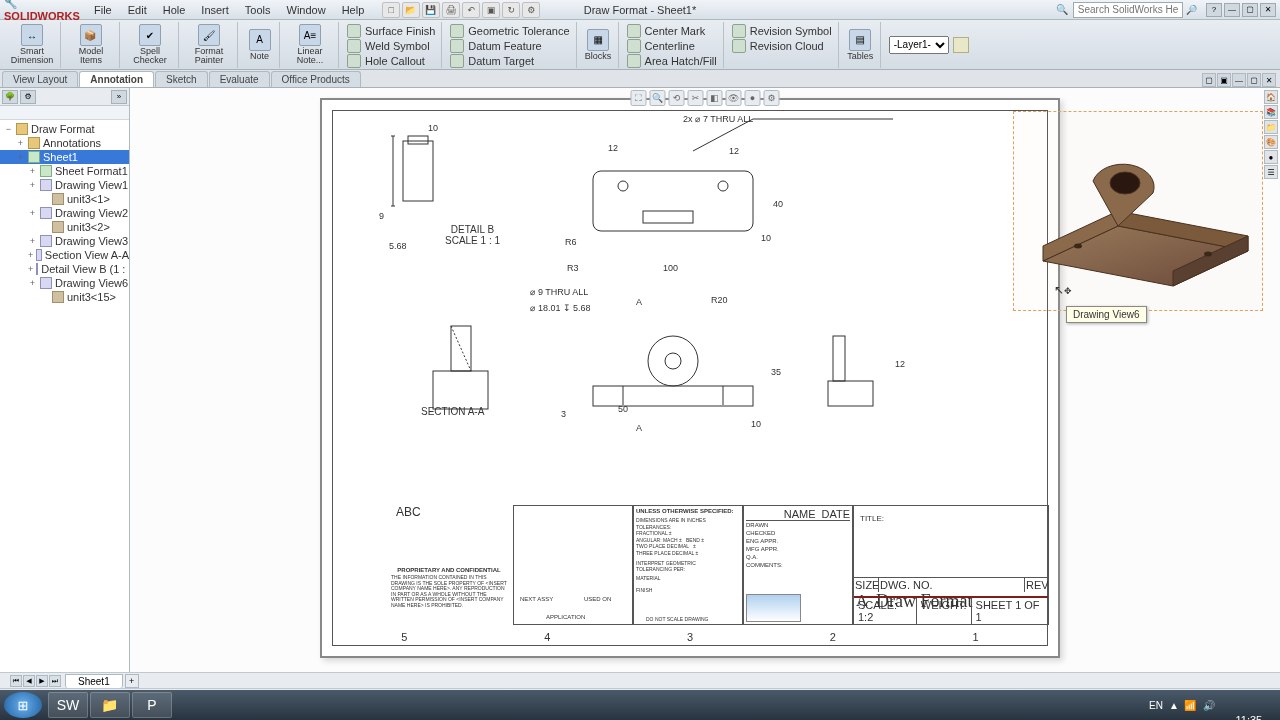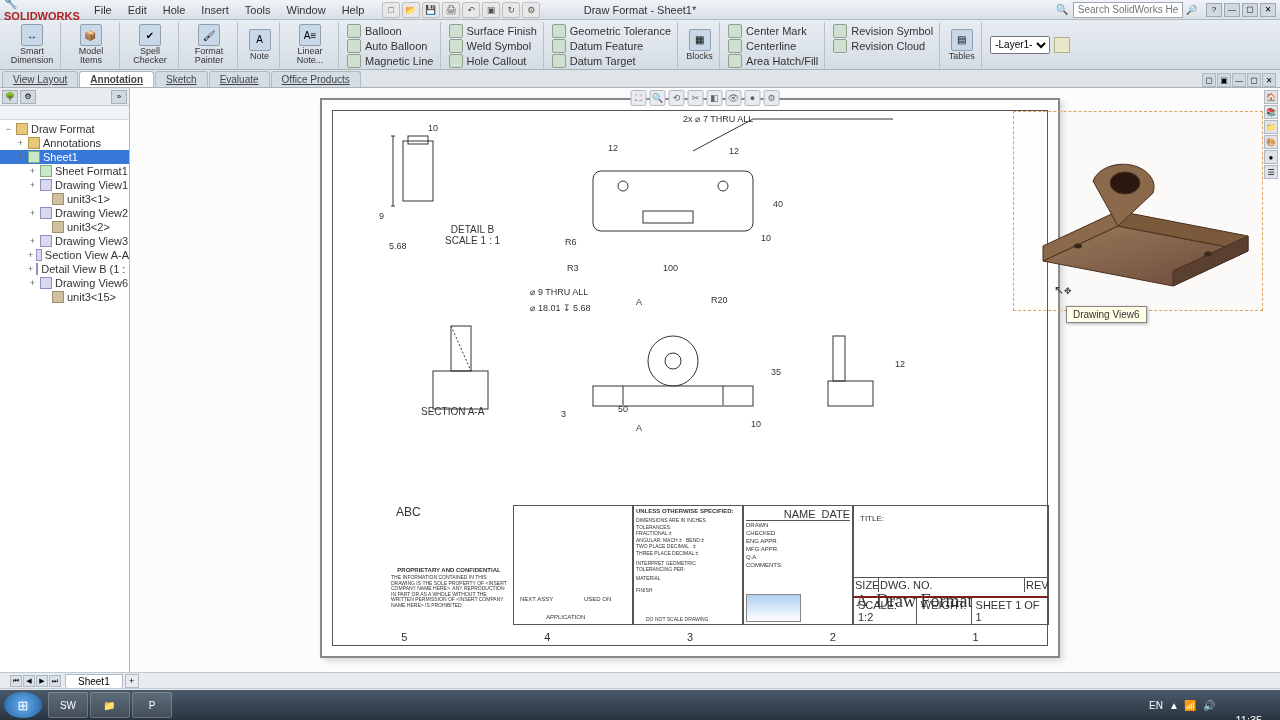--- a/index.html
+++ b/index.html
@@ -23,21 +23,21 @@
 .ribbon .biggroup .icn { width:22px;height:22px;background:#c8d8e8;border:1px solid #90a0b0;border-radius:2px;margin-bottom:1px;display:flex;align-items:center;justify-content:center;font-size:10px; }
 .ribbon .biggroup .lbl { font-size:9px; color:#333; text-align:center; line-height:1; max-width:48px; }
 .ribbon .midgroup { display:flex; flex-direction:column; padding:2px 6px; border-right:1px solid #b8c0c8; height:46px; gap:1px; }
 .ribbon .midgroup .row { display:flex; align-items:center; gap:4px; font-size:10px; color:#333; }
 .ribbon .midgroup .row .si { width:14px;height:14px;background:#d0e0d0;border:1px solid #90a090;border-radius:2px; }
 .ribbon .layersel { padding:0 6px; display:flex; align-items:center; gap:4px; }
 .ribbon .layersel select { height:18px; font-size:10px; width:60px; }
 
 
 .tabstrip { height:18px; background:#e0e4e8; border-bottom:1px solid #a8b0b8; display:flex; align-items:flex-end; padding-left:2px; }
-.tabstrip .tab { padding:2px 10px; font-size:10px; color:#444; background:#d4dce4; border:1px solid #b0b8c0; border-bottom:none; margin-right:1px; border-radius:3px 3px 0 0;text-decoration:underline; }
+.tabstrip .tab { padding:2px 10px; font-size:10px; color:#444; background:#d4dce4; border:1px solid #b0b8c0; border-bottom:none; margin-right:1px; border-radius:3px 3px 0 0; }
 .tabstrip .tab.active { background:#fff; font-weight:bold; }
 .tabstrip .docctrls { margin-left:auto; display:flex; gap:1px; padding-right:4px; }
 .tabstrip .docctrls span { width:14px;height:14px;background:#d0d8e0;border:1px solid #b0b8c0;font-size:8px;display:flex;align-items:center;justify-content:center; }
 
 
 .workspace { position:absolute; top:88px; left:0; right:0; bottom:30px; display:flex; }
 
 
 .ftpanel { width:130px; background:#fff; border-right:1px solid #b0b8c0; display:flex; flex-direction:column; }
 .ftpanel .ft-tabs { height:18px; background:#e8ecf0; border-bottom:1px solid #c0c8d0; display:flex; align-items:center; padding:0 2px; gap:2px; }
@@ -81,21 +81,21 @@
 .bottomtabs .arrows span { width:12px;height:12px;background:#d8e0e8;border:1px solid #b0b8c0;font-size:7px;display:flex;align-items:center;justify-content:center; }
 
 
 .statusbar { position:absolute; left:0; right:0; bottom:16px; height:16px; background:#e8ecf0; border-top:1px solid #c0c8d0; display:flex; align-items:center; padding:0 6px; font-size:10px; color:#444; }
 .statusbar .edition { flex:0 0 auto; }
 .statusbar .coords { margin-left:auto; display:flex; gap:14px; }
 
 
 .taskbar { position:absolute; left:0; right:0; bottom:0; height:30px; background:linear-gradient(#4a5a6a,#283440); display:flex; align-items:center; padding:0 4px; }
 .taskbar .startbtn { width:38px;height:26px;background:radial-gradient(circle,#6ab0f0,#2060a0);border-radius:50%;display:flex;align-items:center;justify-content:center;color:#fff;font-size:13px;margin-right:6px; }
-.taskbar .titem { width:40px;height:26px;background:rgba(255,255,255,.12);border:1px solid rgba(255,255,255,.2);margin-right:2px;border-radius:2px;display:flex;align-items:center;justify-content:center;font-size:10px;color:#fff; }
+.taskbar .titem { width:40px;height:26px;background:rgba(255,255,255,.12);border:1px solid rgba(255,255,255,.2);margin-right:2px;border-radius:2px;display:flex;align-items:center;justify-content:center;font-size:14px;color:#fff; }
 .taskbar .tray { margin-left:auto; display:flex; align-items:center; gap:6px; color:#fff; font-size:10px; }
 .taskbar .tray .clk { text-align:center; line-height:1.1; font-size:10px;margin-top:42px; }
 .taskbar .tray .tic { font-size:10px; }
 
 
 .tooltip { position:absolute; background:#ffffe8; border:1px solid #888; padding:2px 6px; font-size:10px; color:#333; box-shadow:1px 1px 3px rgba(0,0,0,.3); }
 
 
 .sidetb { position:absolute; right:0; top:90px; width:16px; display:flex; flex-direction:column; gap:1px; }
 .sidetb span { width:14px;height:14px;background:#e0e4e8;border:1px solid #b0b8c0;font-size:8px;display:flex;align-items:center;justify-content:center; }
@@ -158,34 +158,20 @@
       <div class="lbl">Format Painter</div>
     </div>
   <div class="biggroup">
       <div class="icn">A</div>
       <div class="lbl">Note</div>
     </div>
   <div class="biggroup">
       <div class="icn">A≡</div>
       <div class="lbl">Linear Note...</div>
     </div>
-  <div class="midgroup">
-    <div class="row">
-        <span class="si"></span>
-        <span>Balloon</span>
-      </div>
-    <div class="row">
-        <span class="si"></span>
-        <span>Auto Balloon</span>
-      </div>
-    <div class="row">
-        <span class="si"></span>
-        <span>Magnetic Line</span>
-      </div>
-  </div>
   <div class="midgroup">
     <div class="row">
         <span class="si"></span>
         <span>Surface Finish</span>
       </div>
     <div class="row">
         <span class="si"></span>
         <span>Weld Symbol</span>
       </div>
     <div class="row">

